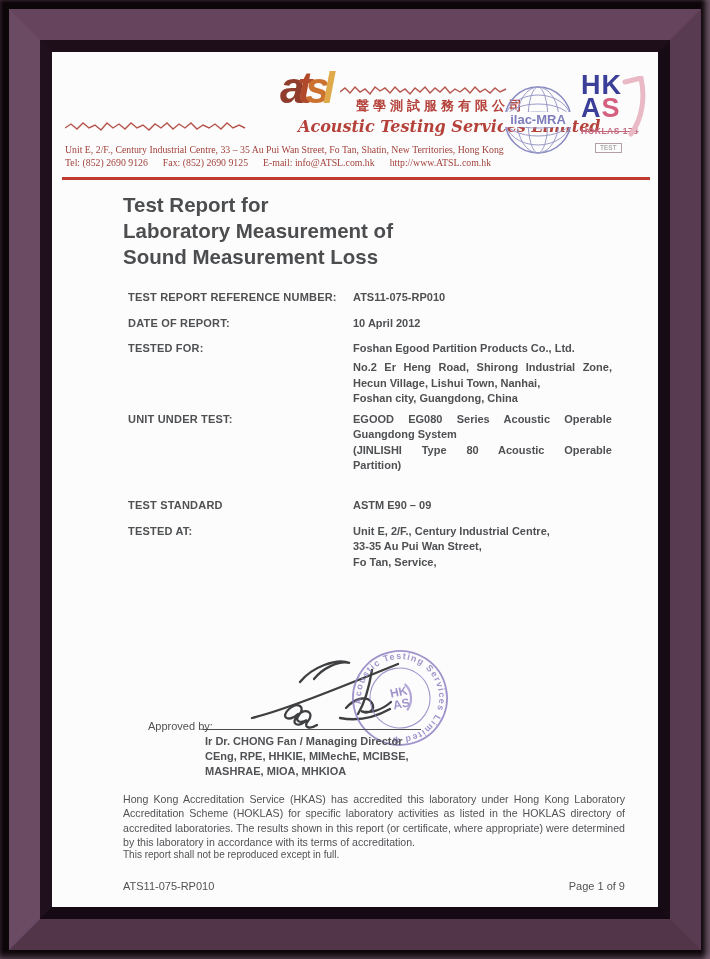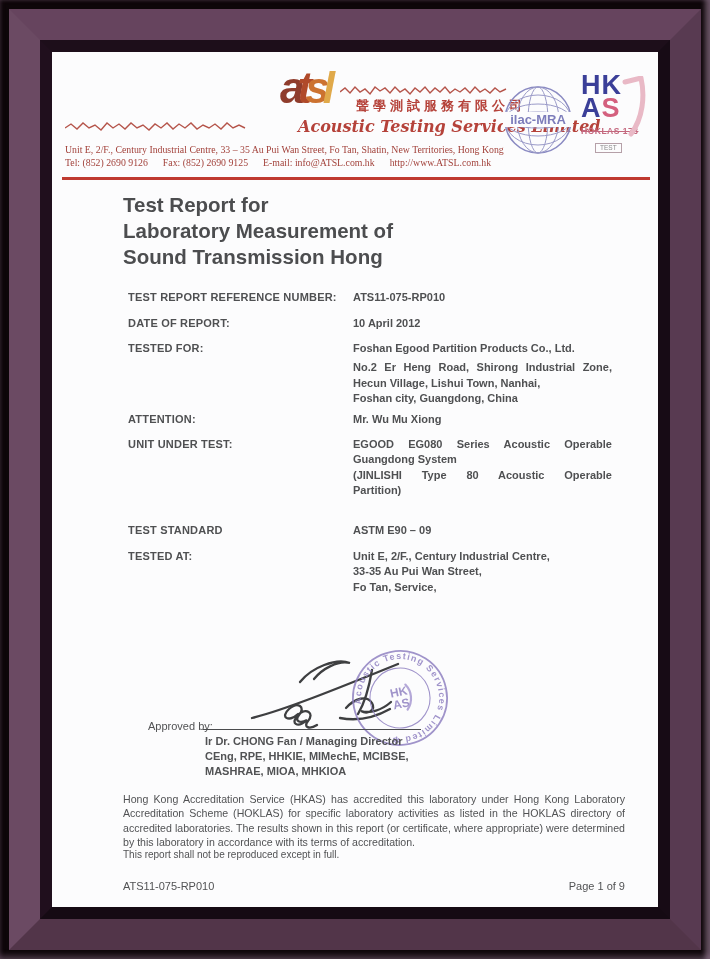--- a/index.html
+++ b/index.html
@@ -147,21 +147,21 @@
         <div class="hoklas">HOKLAS 173</div>
         <div class="testbox">TEST</div>
       </div>
 
       <div class="red-rule"></div>
     </div>
 
     <div class="title">
       <div>Test Report for</div>
       <div>Laboratory Measurement of</div>
-      <div>Sound Transmission Hong</div>
+      <div>Sound Measurement Loss</div>
     </div>
 
     <div class="fields">
 
       <div class="frow mb11">
         <div class="flabel single">TEST REPORT REFERENCE NUMBER:</div>
         <div class="fvalue single">ATS11-075-RP010</div>
       </div>
 
       <div class="frow mb10">
@@ -176,24 +176,20 @@
 
       <div class="frow mb5">
         <div class="flabel"></div>
         <div class="fvalue">
           <div class="fline jfull">No.2 Er Heng Road, Shirong Industrial Zone,</div>
           <div class="fline">Hecun Village, Lishui Town, Nanhai,</div>
           <div class="fline">Foshan city, Guangdong, China</div>
         </div>
       </div>
 
-      <div class="frow mb10">
-        <div class="flabel single">ATTENTION:</div>
-        <div class="fvalue single">Mr. Wu Mu Xiong</div>
-      </div>
 
       <div class="frow mb24">
         <div class="flabel single">UNIT UNDER TEST:</div>
         <div class="fvalue">
           <div class="fline jfull">EGOOD EG080 Series Acoustic Operable</div>
           <div class="fline">Guangdong System</div>
           <div class="fline jfull">(JINLISHI Type 80 Acoustic Operable</div>
           <div class="fline">Partition)</div>
         </div>
       </div>

